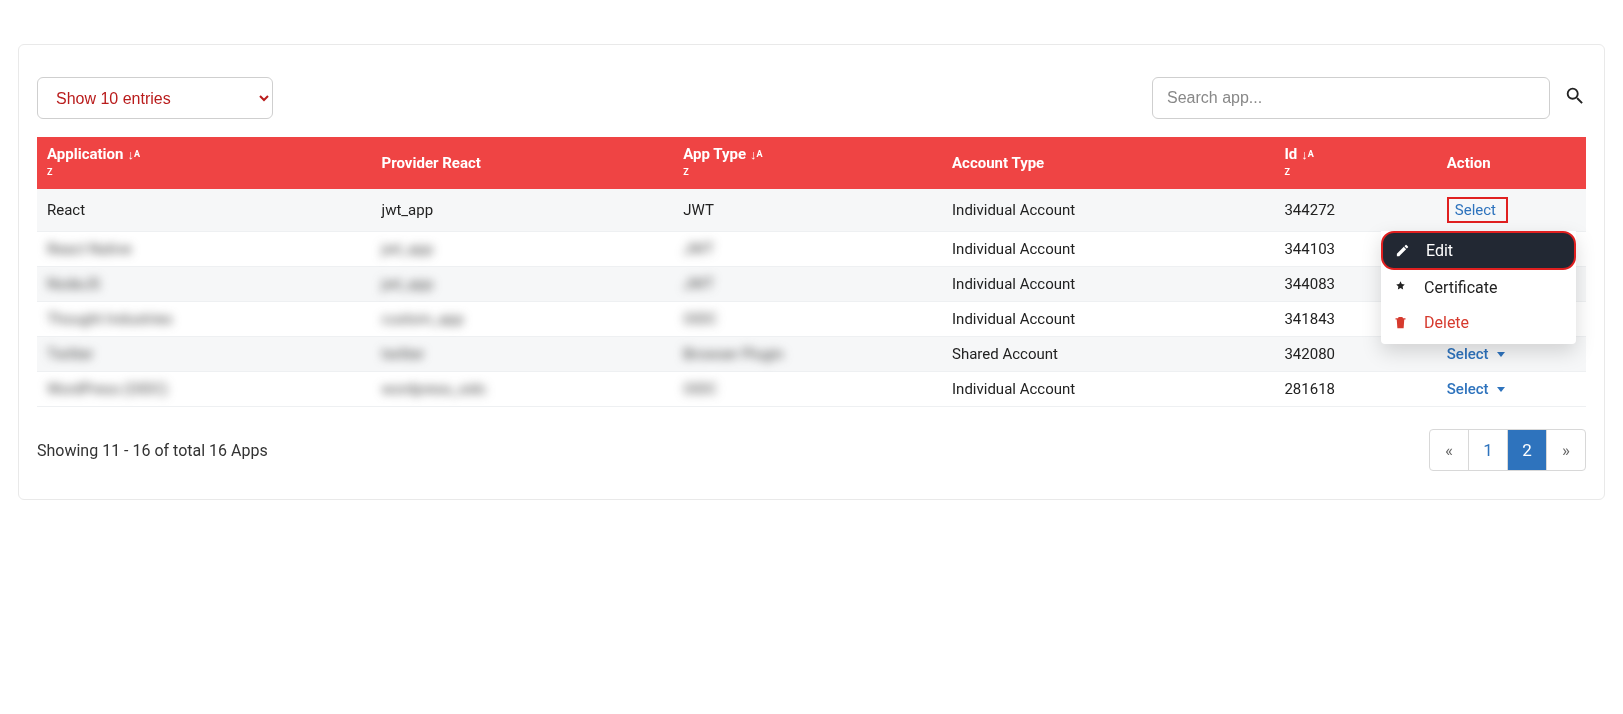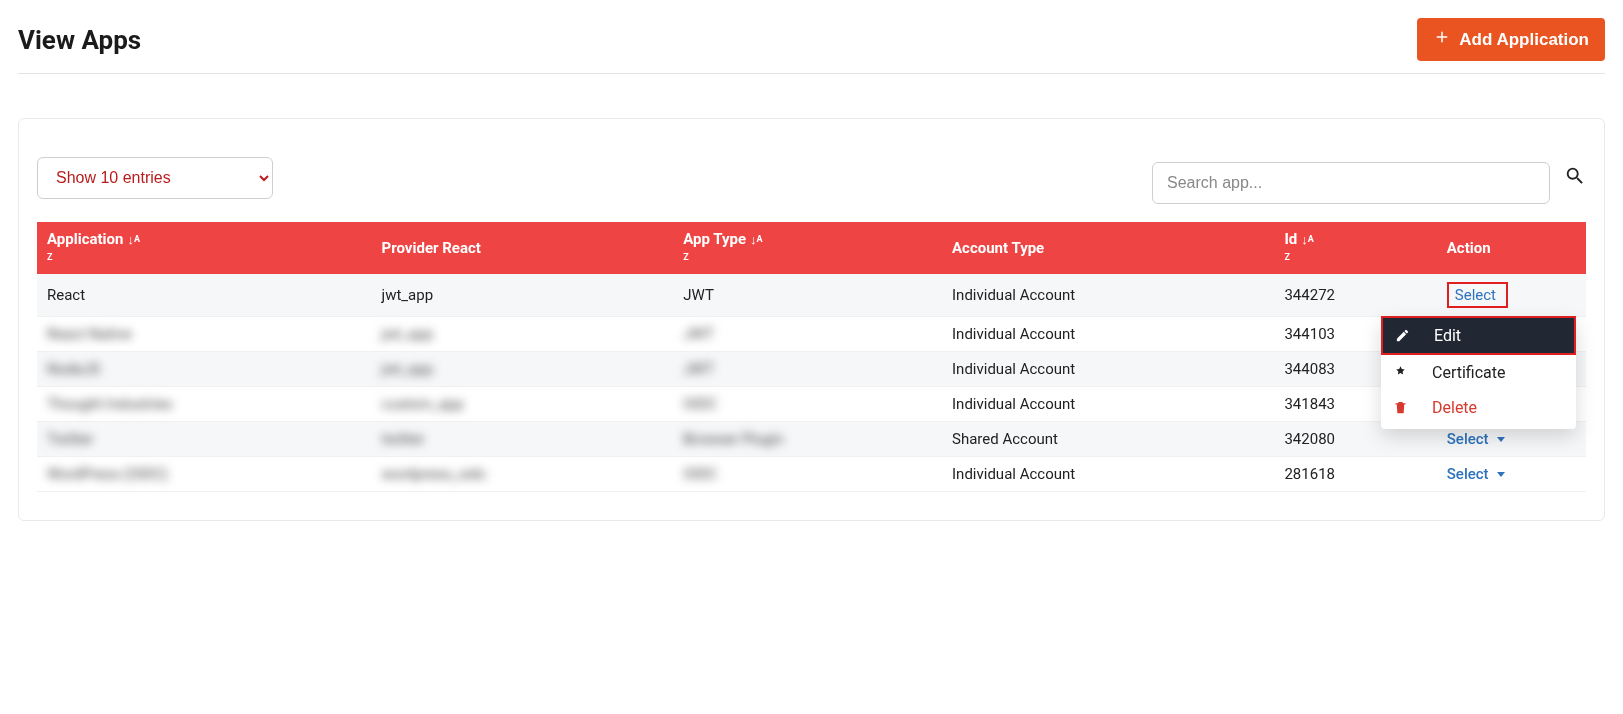--- a/index.html
+++ b/index.html
@@ -8,42 +8,42 @@
   .header { display: flex; align-items: center; justify-content: space-between; padding: 18px 0 12px; border-bottom: 1px solid #e4e4e4; }
   .page-title { font-size: 26px; font-weight: 700; color: #1b1b1b; }
   .add-btn { display: inline-flex; align-items: center; gap: 8px; padding: 10px 16px; border: none; border-radius: 4px; background: #e95420; color: #fff; font-size: 17px; font-weight: 600; cursor: pointer; }
   .add-btn svg { width: 18px; height: 18px; fill: #fff; }
 
   .card { margin: 44px 0 0; border: 1px solid #e9e9e9; border-radius: 6px; padding: 32px 18px 28px; }
 
   .toolbar { display: flex; align-items: center; justify-content: space-between; margin-bottom: 18px; }
   .show-select { appearance: auto; height: 42px; padding: 0 14px; font-size: 16px; color: #b91c1c; border: 1px solid #cfcfcf; border-radius: 6px; background: #fff; min-width: 236px; }
   .search-wrap { display: flex; align-items: center; gap: 14px; }
-  .search-input { height: 42px; width: 398px; border: 1px solid #cfcfcf; border-radius: 6px; padding: 0 14px; font-size: 16px; color: #333; margin-top: 11px; }
+  .search-input { height: 42px; width: 398px; border: 1px solid #cfcfcf; border-radius: 6px; padding: 0 14px; font-size: 16px; color: #333; }
   .search-input::placeholder { color: #888; }
   .search-icon svg { width: 22px; height: 22px; fill: #222; }
 
   table { width: 100%; border-collapse: collapse; table-layout: fixed; }
   thead th { background: #ef4444; color: #fff; font-weight: 700; text-align: left; padding: 8px 10px; font-size: 15px; }
   thead th .sort-icon { margin-left: 4px; font-size: 13px; vertical-align: baseline; position: relative; }
   thead th .sort-az { font-size: 9px; position: relative; top: -2px; }
   tbody td { padding: 8px 10px; font-size: 15px; border-bottom: 1px solid #eef0f2; vertical-align: middle; }
   tbody tr.alt td { background: #f6f7f8; }
   tbody td.blur span { filter: blur(5px); color: #444; display: inline-block; }
 
   .action-cell { position: relative; }
   .select-link { color: #2e73bd; font-size: 15px; font-weight: 500; cursor: pointer; display: inline-flex; align-items: center; gap: 4px; }
   .select-link .caret { width: 0; height: 0; border-left: 4px solid transparent; border-right: 4px solid transparent; border-top: 5px solid #2e73bd; display: inline-block; margin-left: 4px; }
   .select-box { border: 2px solid #e02020; padding: 2px 6px; display: inline-flex; align-items: center; gap: 4px; color: #2e73bd; }
   .select-box .caret { border-top-color: #2e73bd; }
 
   
   .dropdown { position: absolute; top: 34px; right: 0; width: 195px; background: #fff; box-shadow: 0 8px 20px rgba(0,0,0,.15); border-radius: 0 0 4px 4px; z-index: 10; padding-bottom: 4px; }
   .dropdown-wrap { position: relative; }
-  .dropdown .item { display: flex; align-items: center; gap: 24px; padding: 8px 12px; font-size: 16px; cursor: pointer; color: #222; }
+  .dropdown .item { display: flex; align-items: center; gap: 16px; padding: 8px 12px; font-size: 16px; cursor: pointer; color: #222; border-radius: 13px; }
   .dropdown .item.edit { background: #222833; color: #fff; border: 2px solid #e02020; }
   .dropdown .item.delete { color: #d63a2e; }
   .dropdown .item svg { width: 15px; height: 15px; flex-shrink: 0; }
   .dropdown .item.edit svg { fill: #fff; }
   .dropdown .item.cert svg { fill: #222; }
   .dropdown .item.delete svg { fill: #d63a2e; }
 
   .footer { display: flex; align-items: center; justify-content: space-between; margin-top: 22px; font-size: 16px; color: #333; }
   .pagination { display: flex; list-style: none; border: 1px solid #d8d8d8; border-radius: 4px; overflow: hidden; }
   .pagination li { border-right: 1px solid #d8d8d8; }
@@ -58,31 +58,20 @@
   .col-type  { width: 245px; }
   .col-acct  { width: 303px; }
   .col-id    { width: 148px; }
   .col-act   { width: 136px; }
 </style>
 </head>
 <body>
 
 <div class="page">
 
-  <div class="header">
-    <h1 class="page-title">View Apps</h1>
-    <button class="add-btn">
-      <span>
-        <svg viewBox="0 0 24 24">
-            <path d="M19 13H13V19H11V13H5V11H11V5H13V11H19V13Z"></path>
-          </svg>
-      </span>
-      <span>Add Application</span>
-    </button>
-  </div>
 
   <div class="card">
 
     <div class="toolbar">
       <select class="show-select">
         <option>Show 10 entries</option>
       </select>
       <div class="search-wrap">
         <input class="search-input" type="text" placeholder="Search app..." style="">
         <span class="search-icon">
@@ -200,15 +189,32 @@
           <td class="action-cell">
             <span class="select-link">
               <span>Select</span>
                 <span class="caret"></span>
             </span>
           </td>
         </tr>
       </tbody>
     </table>
 
+    <div class="footer">
+      <span>Showing 11 - 16 of total 16 Apps</span>
+      <ul class="pagination">
+        <li class="muted">
+            <a>«</a>
+          </li>
+        <li>
+            <a>1</a>
+          </li>
+        <li class="active">
+            <a>2</a>
+          </li>
+        <li class="muted">
+            <a>»</a>
+          </li>
+      </ul>
+    </div>
 
   </div>
 </div>
 
 </body></html>

